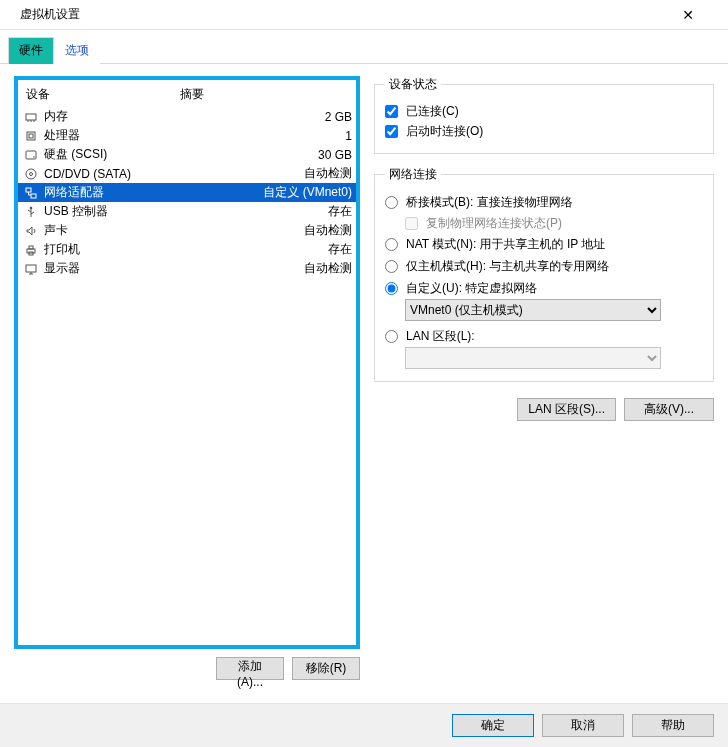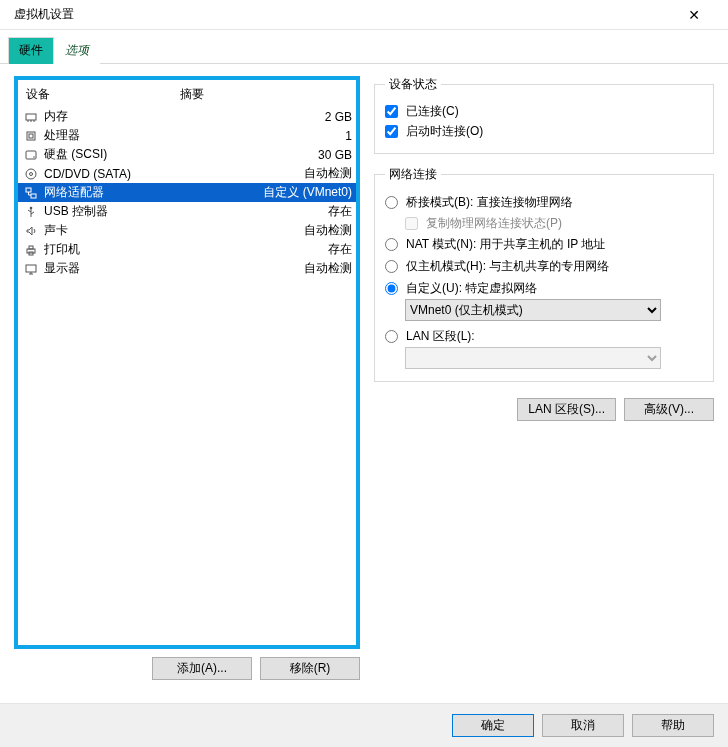--- a/index.html
+++ b/index.html
@@ -13,21 +13,21 @@
     height: 747px;
     position: relative;
     overflow: hidden;
   }
 
   
   .titlebar {
     height: 30px;
     display: flex;
     align-items: center;
-    padding: 0 14px;
+    padding: 0 20px;
     border-bottom: 1px solid #e5e5e5;
   }
   .titlebar .title { flex: 1; }
   .titlebar .close {
     width: 40px;
     text-align: center;
     font-size: 14px;
     line-height: 30px;
     cursor: default;
   }
@@ -46,22 +46,21 @@
     border-bottom: none;
     position: relative;
     top: 1px;
     background: #fff;
   }
   .tab.active {
     border-color: #d9d9d9;
     background: #14b8a6;
   }
   .tab:not(.active) {
-    color: #14532d;
-    font-style: italic;
+    color: #1d4ed8;
   }
 
   
   .content {
     display: flex;
     padding: 12px 14px 8px 14px;
     gap: 14px;
     height: 624px;
   }
 
@@ -118,21 +117,21 @@
   .svgicon { width:14px; height:14px; }
 
   
   .list-buttons {
     display: flex;
     justify-content: flex-end;
     gap: 8px;
     padding: 8px 0 0 0;
   }
   .list-buttons-wrap { display:flex; flex-direction:column; flex:0 0 346px;}
-  .list-buttons button { width: 100px; }
+  .list-buttons button { width: 68px; }
 
   button.win {
     font-family: inherit;
     font-size: 12px;
     height: 23px;
     padding: 0 10px;
     background: #e1e1e1;
     border: 1px solid #adadad;
     cursor: default;
   }

